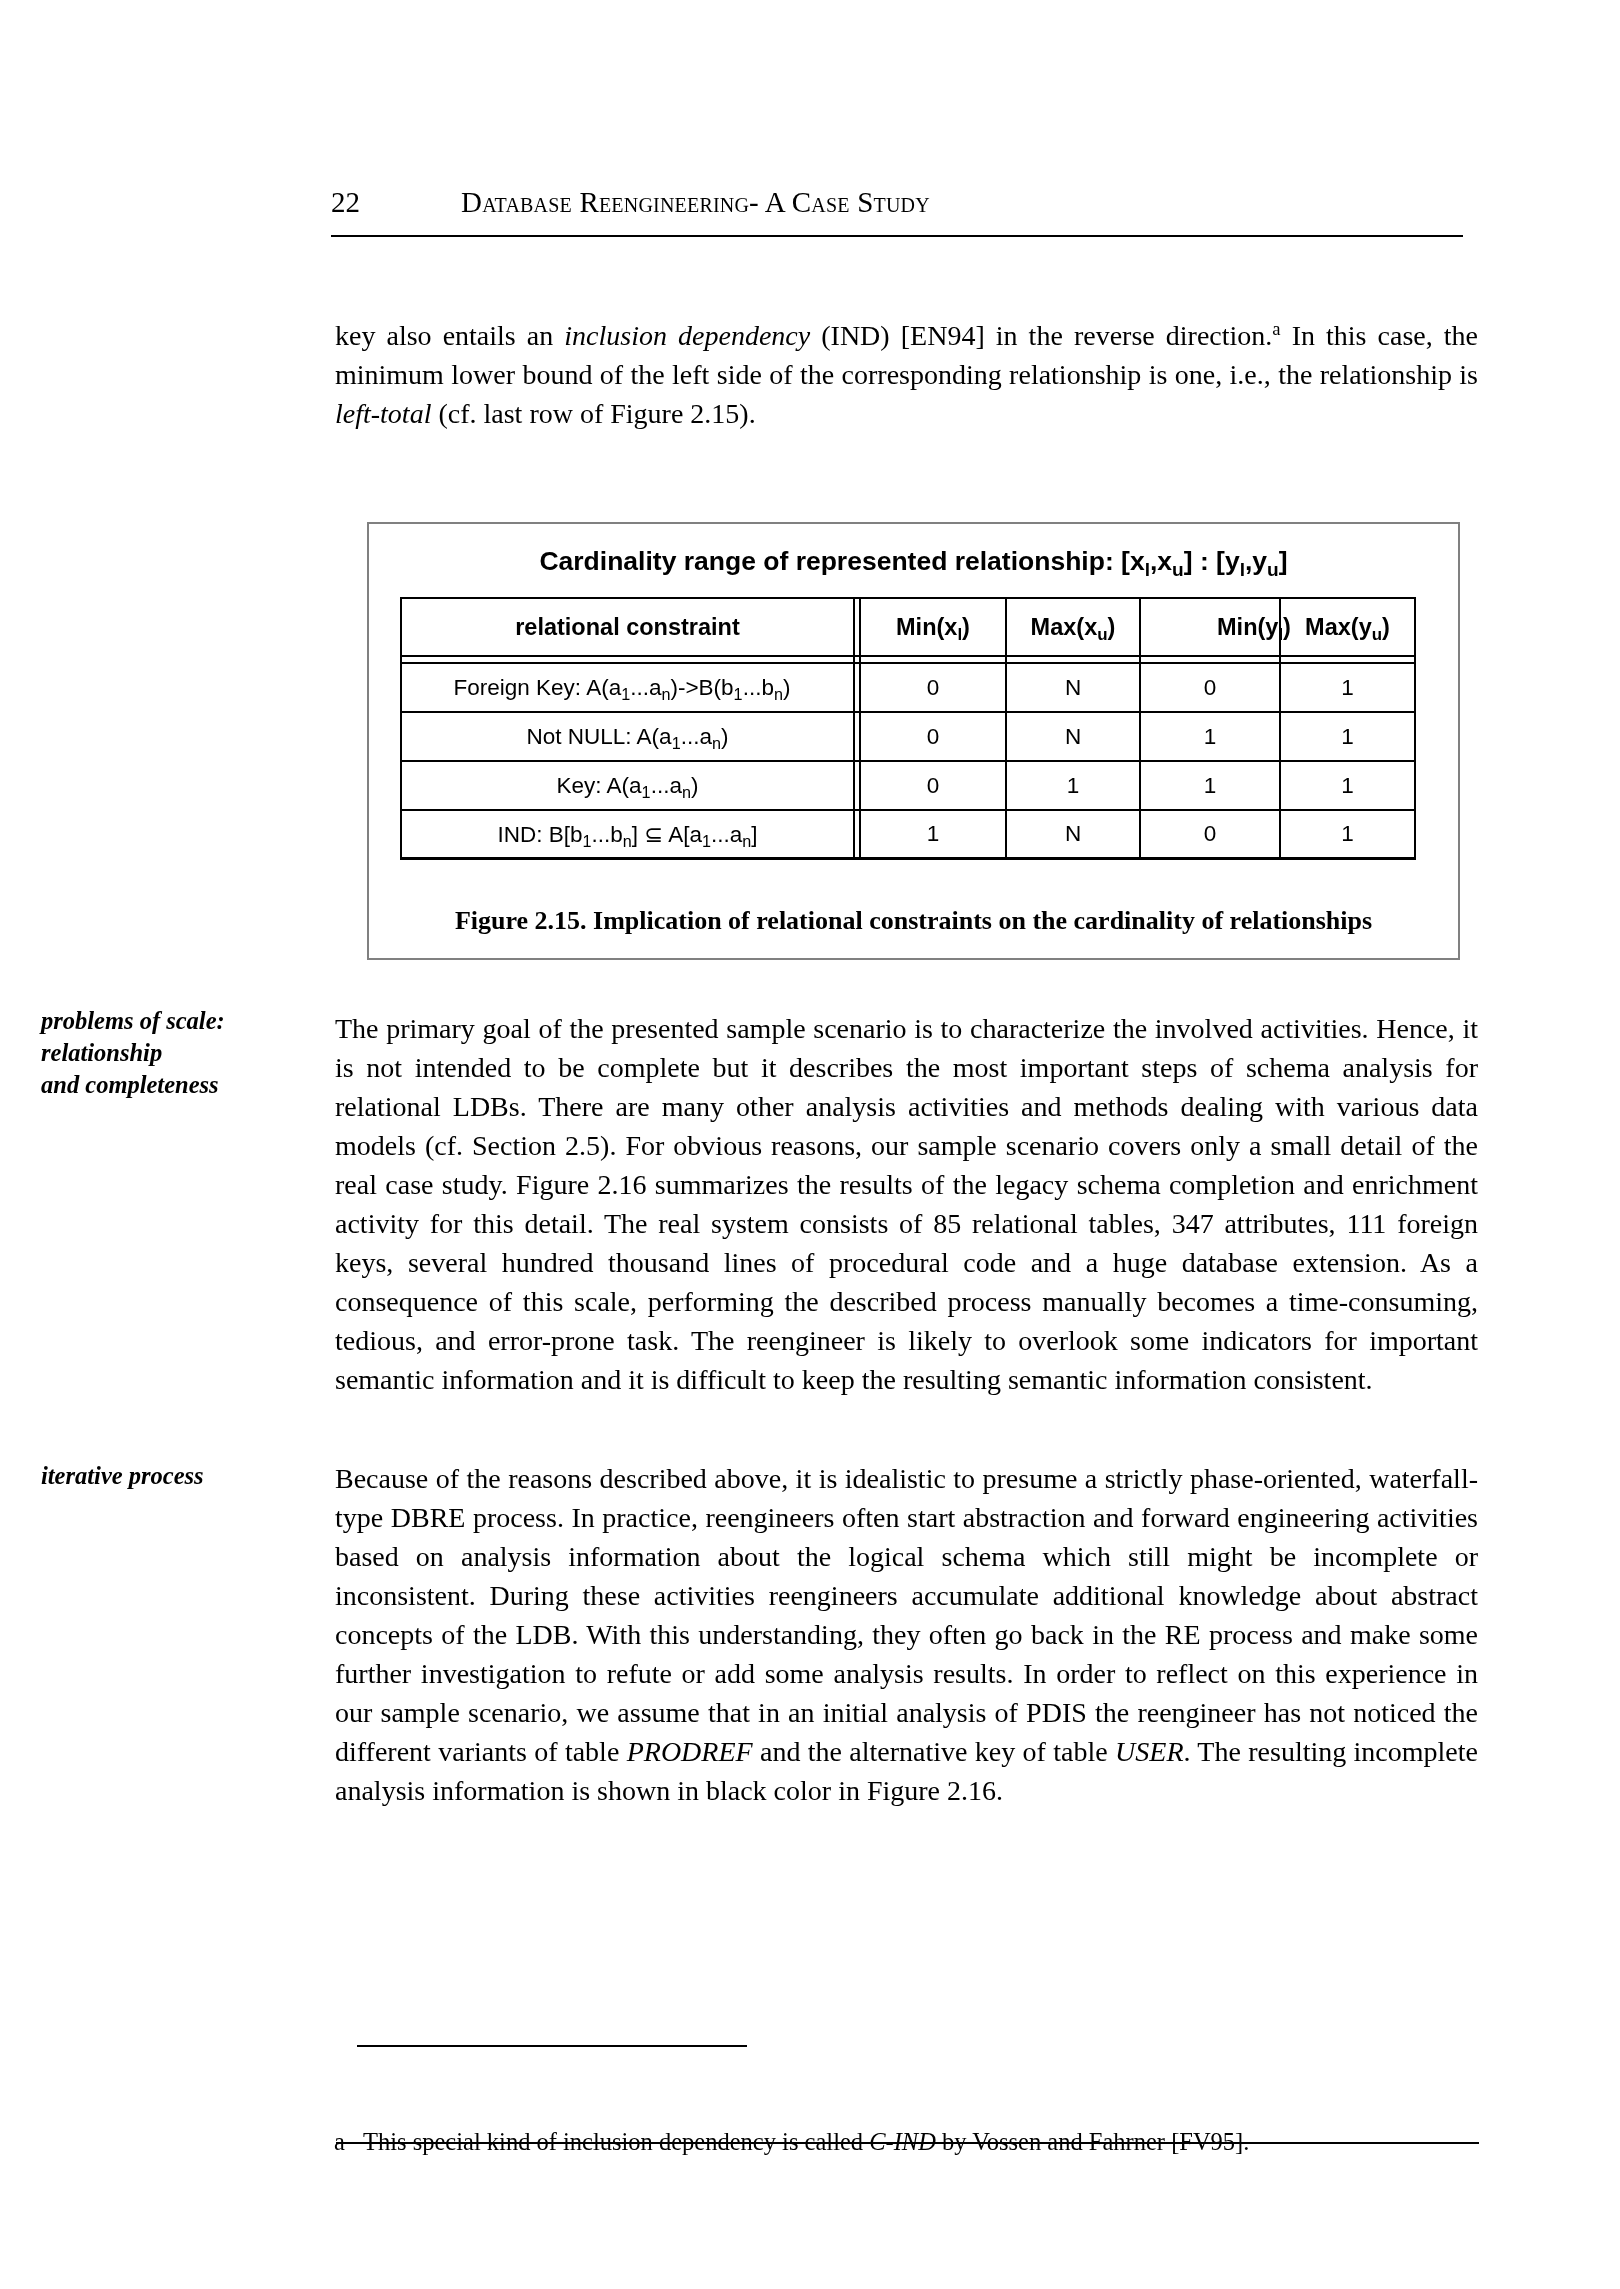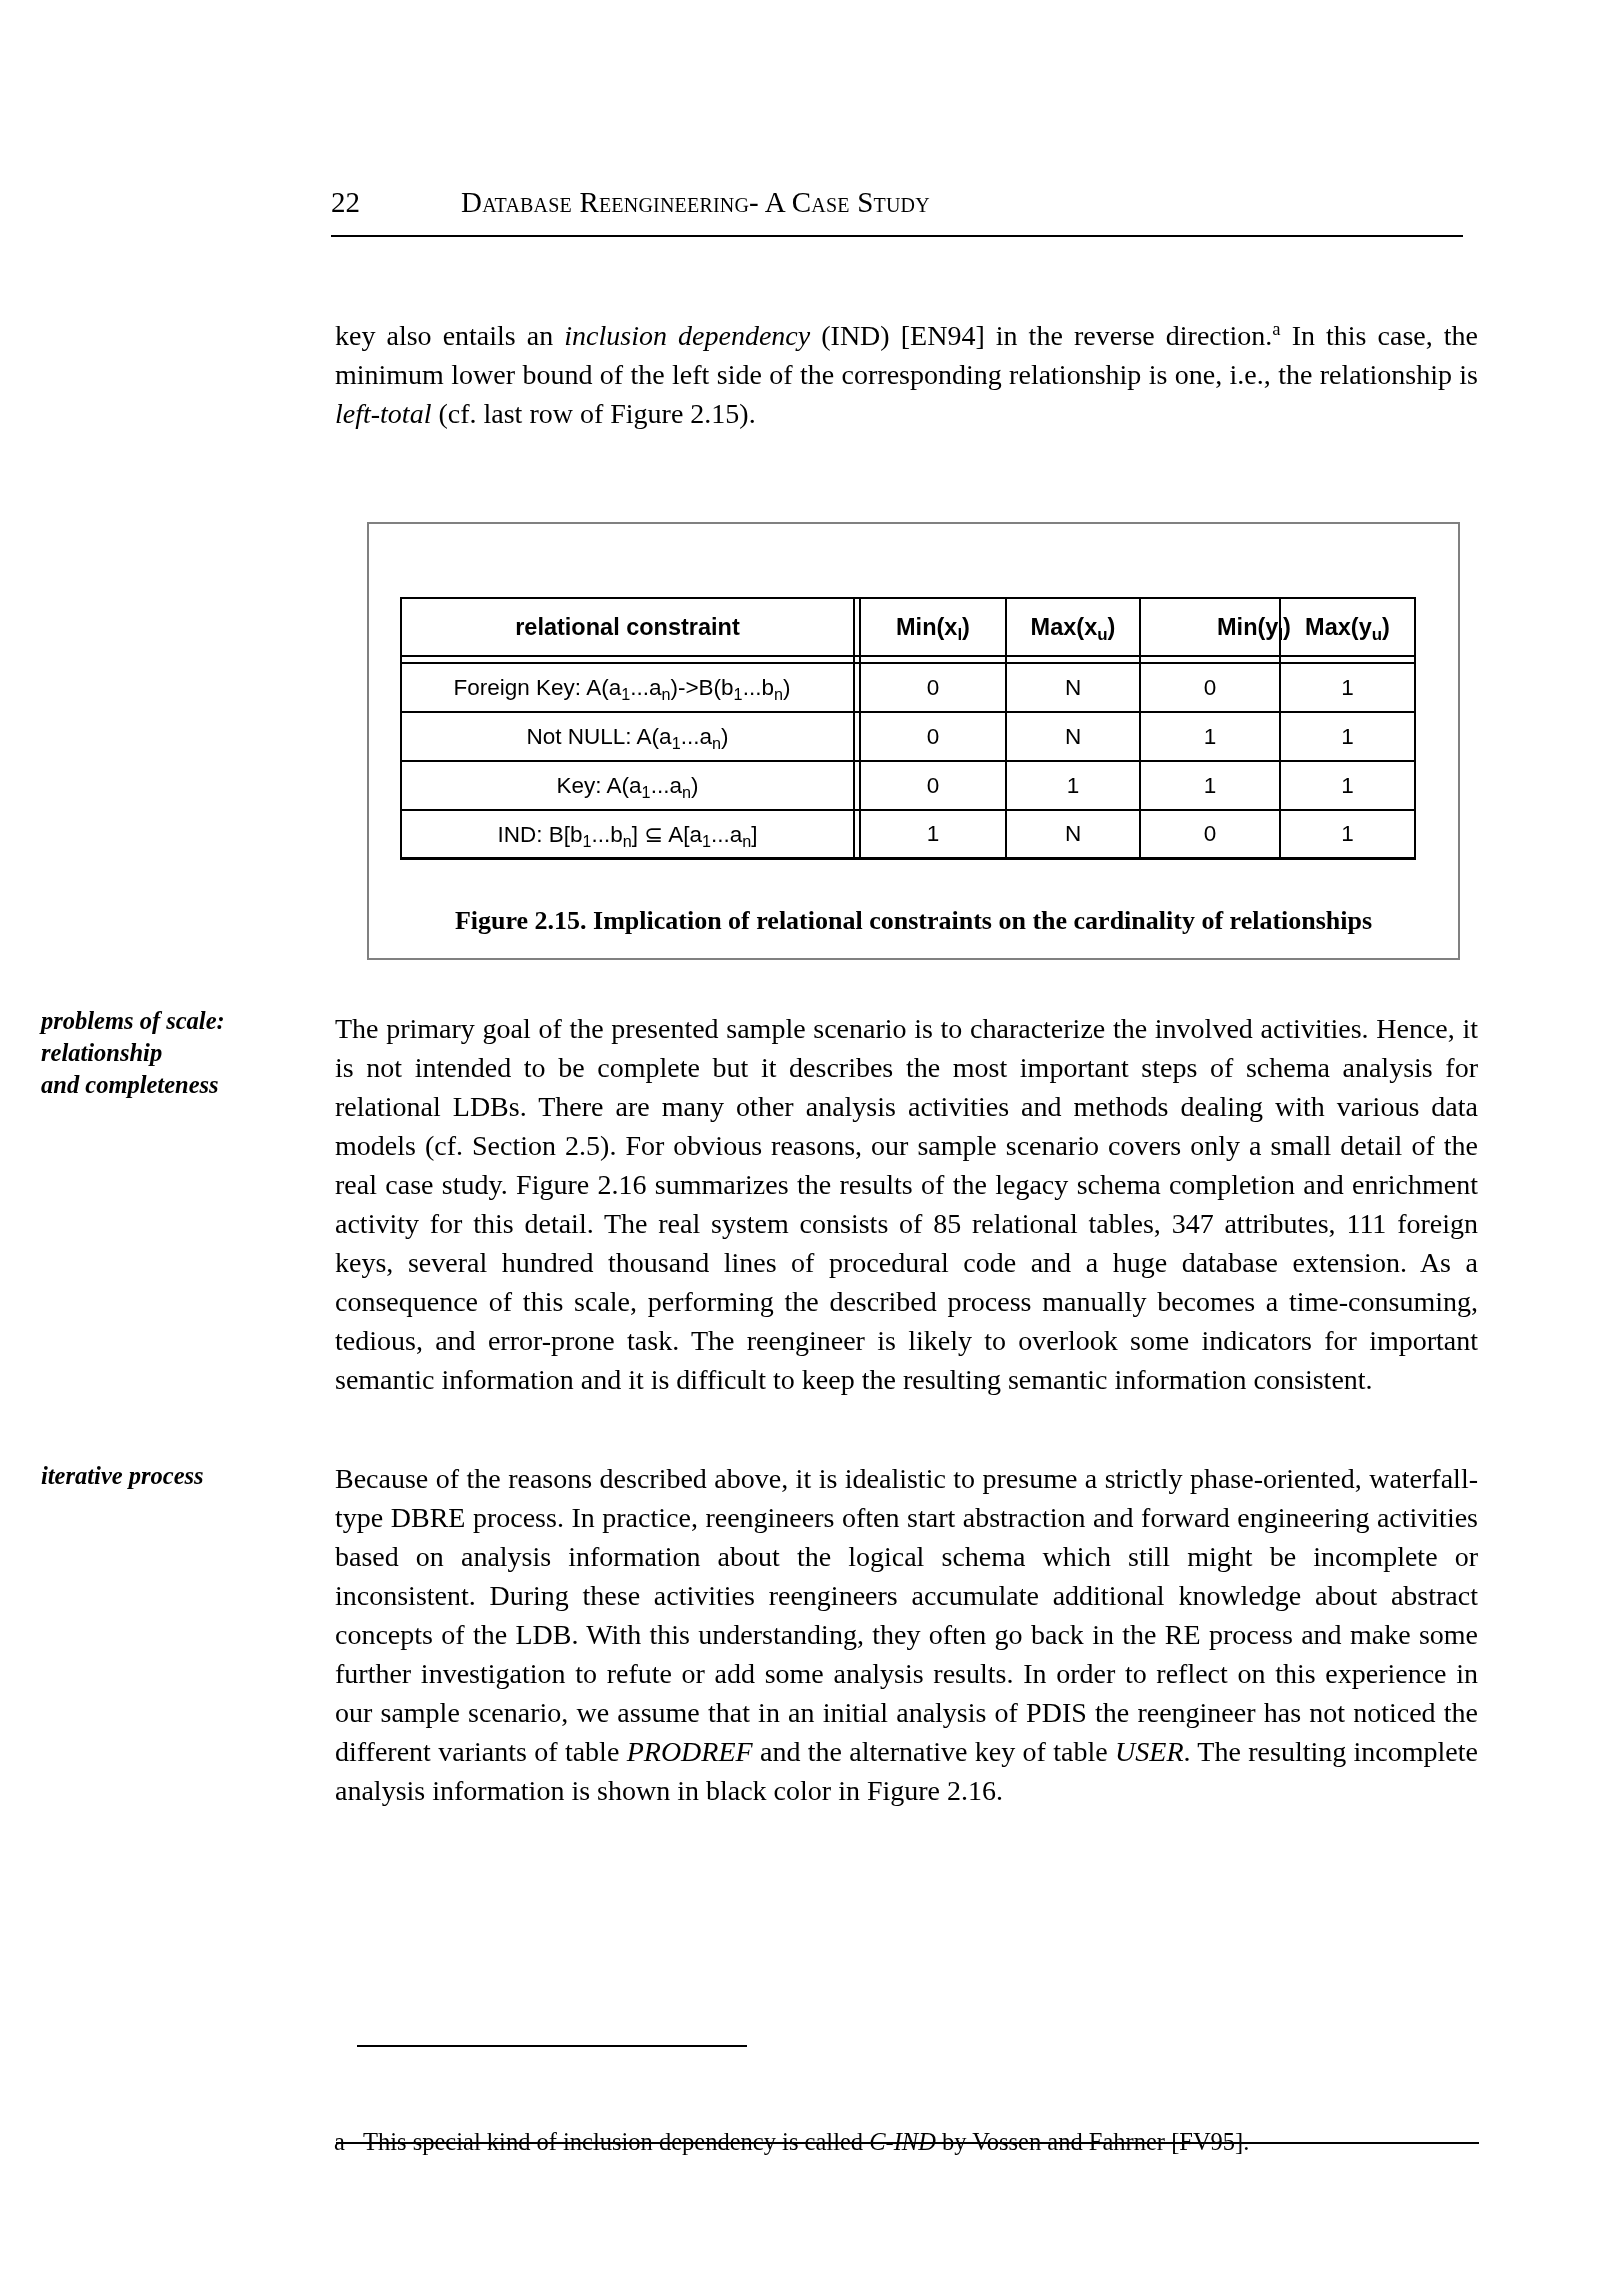--- a/index.html
+++ b/index.html
@@ -44,20 +44,21 @@
 <body>
 
 <div class="running-head">
   <span class="page-number">22</span>
   <span class="running-title">Database Reengineering- A Case Study</span>
 </div>
 
 <p class="body-text" style="top:316px; margin:0;"><span>key also entails an </span><em>inclusion dependency</em><span> (IND) [EN94] in the reverse direction.</span><sup>a</sup><span> In this case, the minimum lower bound of the left side of the corresponding relationship is one, i.e., the relationship is </span><em>left-total</em><span> (cf. last row of Figure 2.15).</span></p>
 
 <div class="figure-box">
+  <div class="fig-title"><span>Cardinality range of represented relationship: [x</span><sub>l</sub><span>,x</span><sub>u</sub><span>] : [y</span><sub>l</sub><span>,y</span><sub>u</sub><span>]</span></div>
 
   <div class="ctable" id="ctable">
       <div class="hline" style="top:0px;"></div>
       <div class="hline" style="top:58px;"></div>
       <div class="hline" style="top:65px;"></div>
       <div class="hline" style="top:114px;"></div>
       <div class="hline" style="top:163px;"></div>
       <div class="hline" style="top:212px;"></div>
       <div class="hline" style="top:260px;height:2.9px;"></div>
       <div class="vline" style="left:0;"></div>

